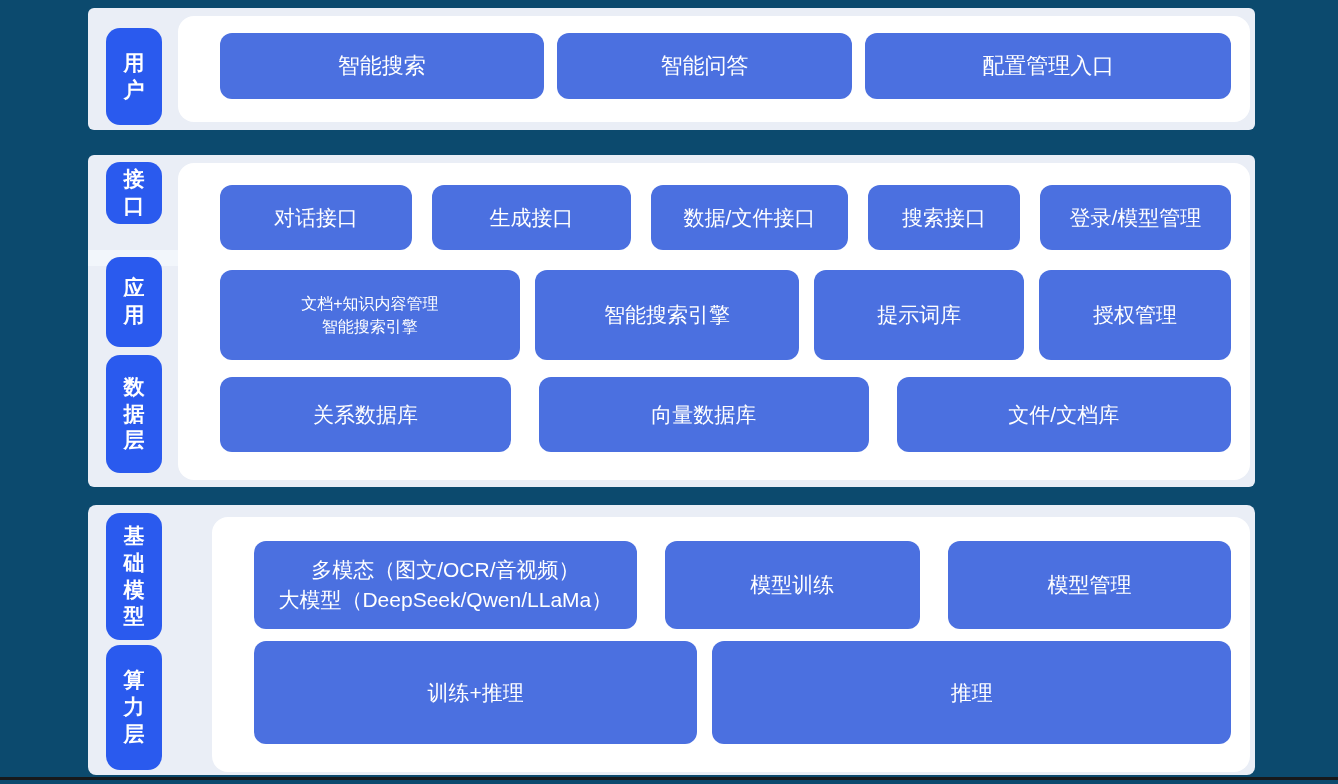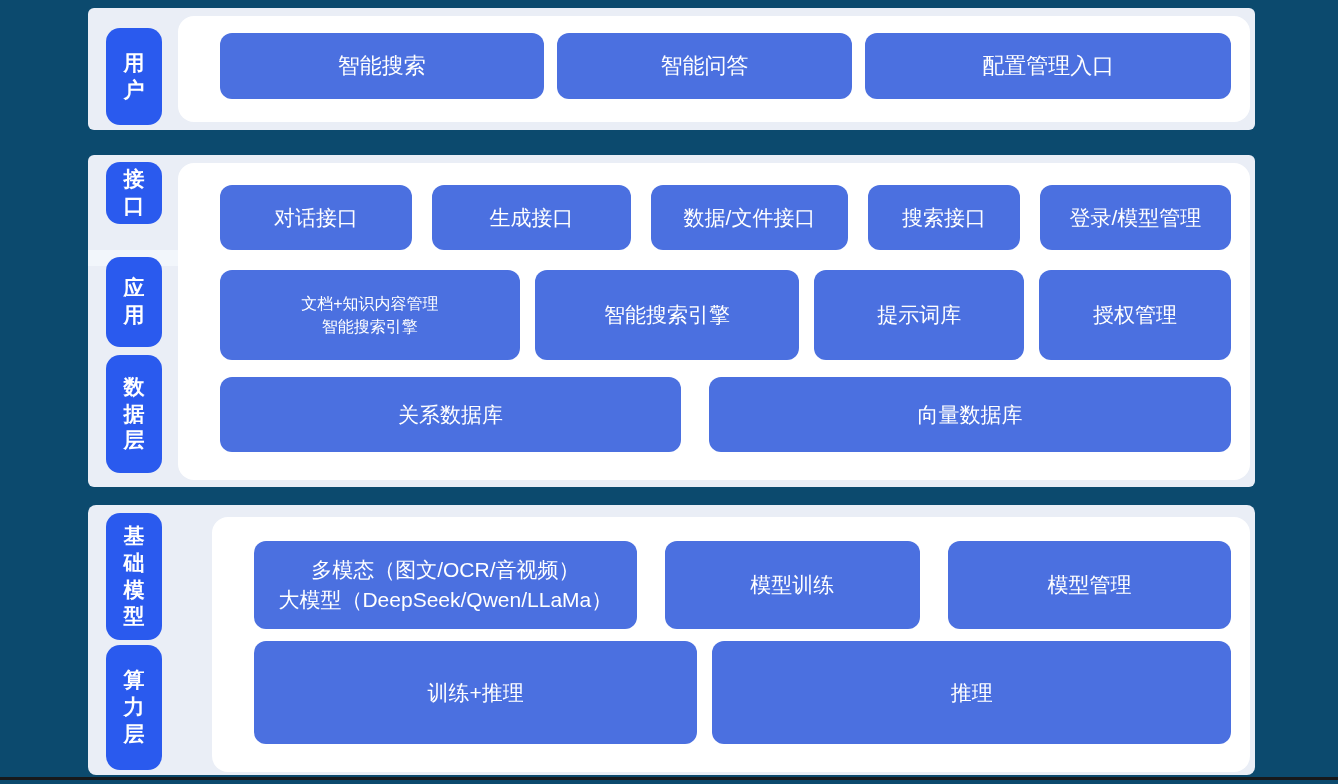--- a/index.html
+++ b/index.html
@@ -122,20 +122,23 @@
           <span class="line">授权管理</span>
         </div>
       </div>
       <div class="row row-data">
         <div class="btn" style="flex-grow:300">
           <span class="line">关系数据库</span>
         </div>
         <div class="btn" style="flex-grow:340">
           <span class="line">向量数据库</span>
         </div>
+        <div class="btn" style="flex-grow:345">
+          <span class="line">文件/文档库</span>
+        </div>
       </div>
     </div>
   </section>
 
   <section class="band band-3">
     <div class="pill pill-model">
       <span class="pill-text">基础模型</span>
     </div>
     <div class="pill pill-compute">
       <span class="pill-text">算力层</span>

